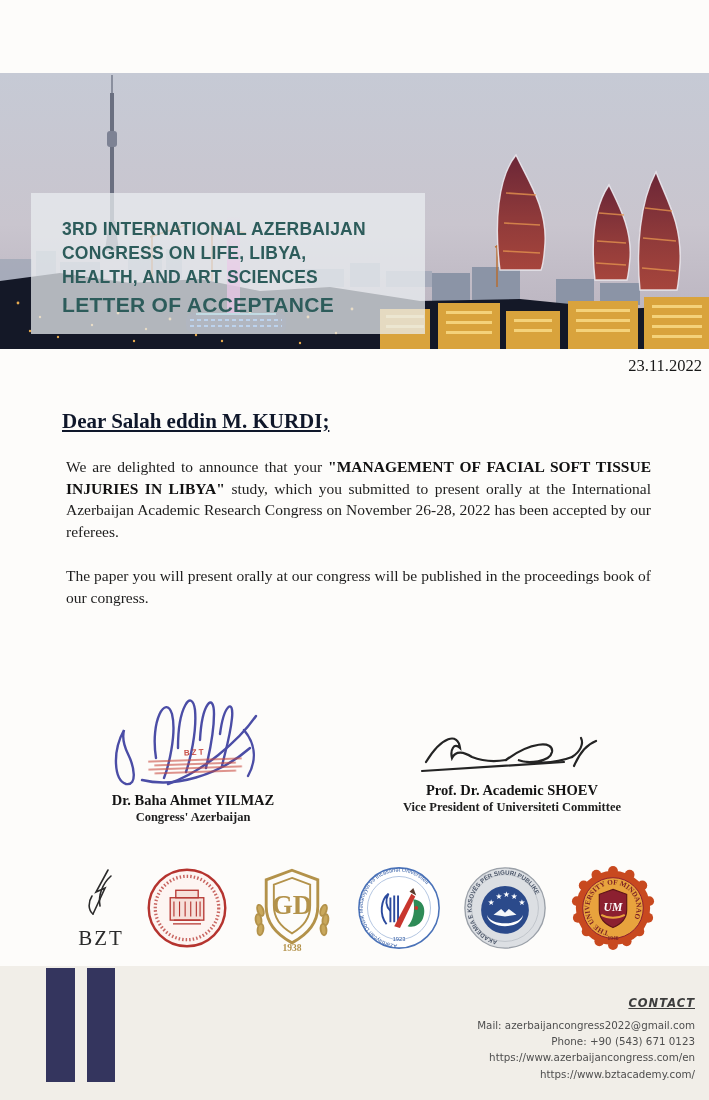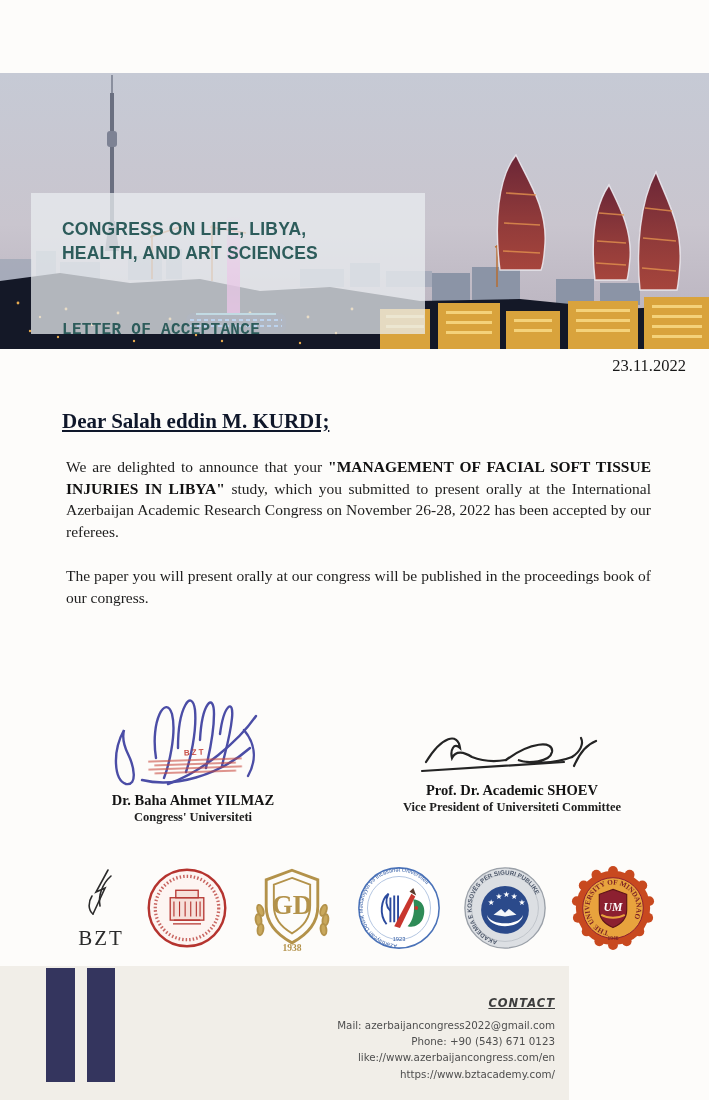--- a/index.html
+++ b/index.html
@@ -11,25 +11,25 @@
          background:linear-gradient(180deg,#c6cad5 0%,#c9c5ce 55%,#bfb9c4 80%,#b7b1bd 100%);}
   .photo svg{position:absolute;left:0;top:0;}
 
   
   .overlay{position:absolute;left:31px;top:120px;width:394px;height:141px;
            background:rgba(234,237,240,0.74);}
   .title{position:absolute;left:31px;top:24px;
          font-family:"Liberation Sans", sans-serif;font-weight:bold;
          font-size:17.5px;line-height:24px;letter-spacing:0.2px;color:#2d5c5b;}
   .subtitle{position:absolute;left:31px;top:100px;
-         font-family:Liberation Mono, monospace;font-weight:bold;
-         font-size:16px;letter-spacing:0.3px;color:#2d5c5b;margin-top:28px;}
-
-  
-  .date{position:absolute;right:23px;top:356px;font-size:16.5px;color:#181818;}
+         font-family:Liberation Sans, sans-serif;font-weight:bold;
+         font-size:21px;letter-spacing:0.3px;color:#2d5c5b;}
+
+  
+  .date{position:absolute;right:7px;top:356px;font-size:16.5px;color:#181818;}
   .salutation{position:absolute;left:62px;top:409px;margin:0;font-size:21px;font-weight:700;color:#0f172a;text-decoration:underline;}
   .para{position:absolute;left:62px;width:585px;margin:4px;font-size:15.5px;line-height:21.6px;
         text-align:justify;color:#1d1d1d;}
   .p1{top:452px;}
   .p2{top:561px;}
   .p3{top:625px;}
   .para strong{font-weight:700;color:#111;}
 
   
   .sig{position:absolute;text-align:center;}
@@ -44,21 +44,21 @@
   .stamp-line{height:2.4px;background:#c84a40;opacity:.65;margin:1.6px 8px;border-radius:1px;filter:blur(.3px);}
   .stamp-line.w2{margin:1.6px 14px;}
 
   
   .logos{position:absolute;left:0;top:858px;width:709px;height:100px;display:flex;
          align-items:center;justify-content:space-between;padding:0 52px 0 78px;box-sizing:border-box;}
   .logo{display:flex;flex-direction:column;align-items:center;justify-content:center;}
   .bzt-text{font-family:"Liberation Serif", serif;font-size:21px;letter-spacing:2px;color:#2b2b2b;margin-top:2px;}
 
   
-  .footer{position:absolute;left:0;top:966px;width:569px;height:134px;background:#f1eee8;}
+  .footer{position:absolute;left:0;top:966px;width:709px;height:134px;background:#f1eee8;}
   .bar{position:absolute;top:2px;height:114px;background:#34355e;}
   .bar1{left:46px;width:29px;}
   .bar2{left:87px;width:28px;}
   .contact{position:absolute;right:14px;top:30px;text-align:right;
            font-family:"DejaVu Sans", sans-serif;color:#4a4a4a;}
   .contact-head{font-size:11.5px;font-weight:bold;font-style:italic;letter-spacing:1px;
                 text-decoration:underline;color:#3d3d3d;margin-bottom:7px;}
   .contact-line{font-size:10.3px;line-height:16.2px;color:#4e4e4e;}
 </style>
 </head>
@@ -173,20 +173,21 @@
 
       <g>
         <rect x="186" y="240" width="100" height="20" rx="7" fill="#101a36"></rect>
         <path d="M196,241 L276,241" stroke="#69d4f0" stroke-width="1.6"></path>
         <path d="M190,247 L282,247 M190,253 L282,253" stroke="#3f86e8" stroke-width="2" stroke-dasharray="4,3"></path>
       </g>
     </svg>
 
     <div class="overlay">
       <div class="title">
+        <div>3RD INTERNATIONAL AZERBAIJAN</div>
         <div>CONGRESS ON LIFE, LIBYA,</div>
         <div>HEALTH, AND ART SCIENCES</div>
       </div>
       <div class="subtitle">LETTER OF ACCEPTANCE</div>
     </div>
   </div>
 
   <div class="date">23.11.2022</div>
   <p class="salutation">Dear Salah eddin M. KURDI;</p>
   <p class="para p1"><span>We are delighted to announce that your </span><strong>"MANAGEMENT OF FACIAL SOFT TISSUE INJURIES IN LIBYA"</strong><span> study, which you submitted to present orally at the International Azerbaijan Academic Research Congress on November 26-28, 2022 has been accepted by our referees.</span></p>
@@ -208,21 +209,21 @@
       </svg>
       <div class="stamp">
         <div class="stamp-title">BZT</div>
         <div class="stamp-line"></div>
         <div class="stamp-line w2"></div>
         <div class="stamp-line"></div>
         <div class="stamp-line w2"></div>
       </div>
     </div>
     <div class="sig-name">Dr. Baha Ahmet YILMAZ</div>
-    <div class="sig-role">Congress' Universiteti</div>
+    <div class="sig-role">Congress' Azerbaijan</div>
   </div>
 
   <div class="sig sig-right">
     <svg class="sig-draw" width="200" height="56" viewBox="0 0 200 56">
       <g fill="none" stroke="#242424" stroke-width="2.2" stroke-linecap="round">
         <path d="M14,38 C30,12 46,8 48,24 C42,18 38,26 40,34 C44,26 52,28 60,33 C70,37 82,38 94,36"></path>
         <path d="M94,36 C118,18 142,16 140,28 C138,38 116,40 106,36 C118,40 142,40 160,33"></path>
         <path d="M160,33 C168,28 172,20 169,14"></path>
         <path d="M162,42 C168,28 176,20 184,17"></path>
         <path d="M10,47 L152,38"></path>
@@ -356,18 +357,18 @@
     </div>
   </div>
 
   <div class="footer">
     <div class="bar bar1"></div>
     <div class="bar bar2"></div>
     <div class="contact">
       <div class="contact-head">CONTACT</div>
       <div class="contact-line">Mail: azerbaijancongress2022@gmail.com</div>
       <div class="contact-line">Phone: +90 (543) 671 0123</div>
-      <div class="contact-line">like://www.azerbaijancongress.com/en</div>
+      <div class="contact-line">https://www.azerbaijancongress.com/en</div>
       <div class="contact-line">https://www.bztacademy.com/</div>
     </div>
   </div>
 
 </div>
 
 </body></html>

